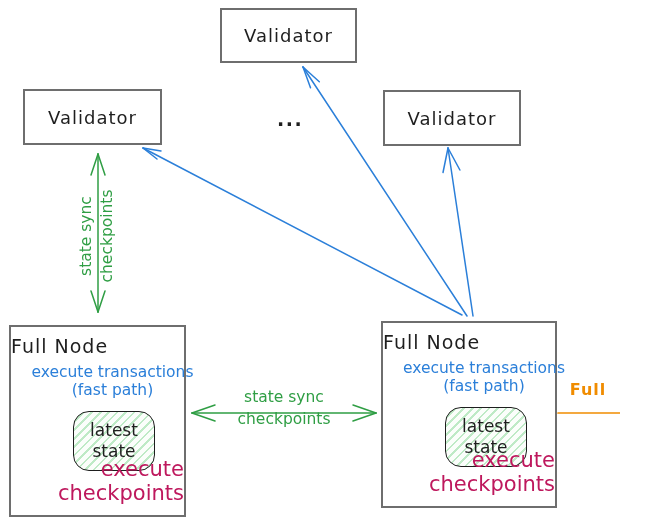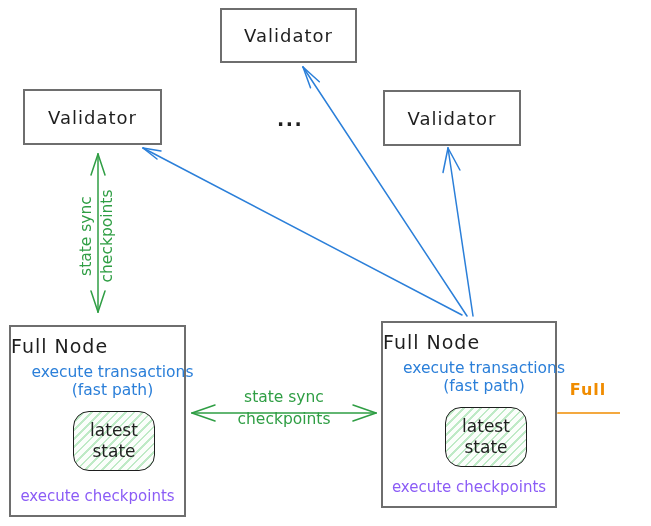--- a/index.html
+++ b/index.html
@@ -57,21 +57,21 @@
     background-color: #fbfefb;
     background-image: repeating-linear-gradient(
       135deg,
       rgba(64,192,87,0.32) 0px, rgba(64,192,87,0.32) 1.8px,
       rgba(255,255,255,0) 1.8px, rgba(255,255,255,0) 6px
     );
     margin-left: 16px;
   }
   .fn-footer {
     position: absolute; bottom: 10px; left: 0; width: 100%;
-    text-align: center; font-size: 15px; color: #8b5cf6;
+    text-align: right; font-size: 21px; color: #be185d;
   }
   .ellipsis {
     position: absolute; left: 277px; top: 108px;
     font-size: 19px; font-weight: 700; letter-spacing: 1.5px;
     color: #1e1e1e;
   }
   .orchestrate-label {
     position: absolute; left: 360px; top: 216px; width: 222px;
     text-align: center; font-size: 15.5px; color: #2b7fd9;
   }

